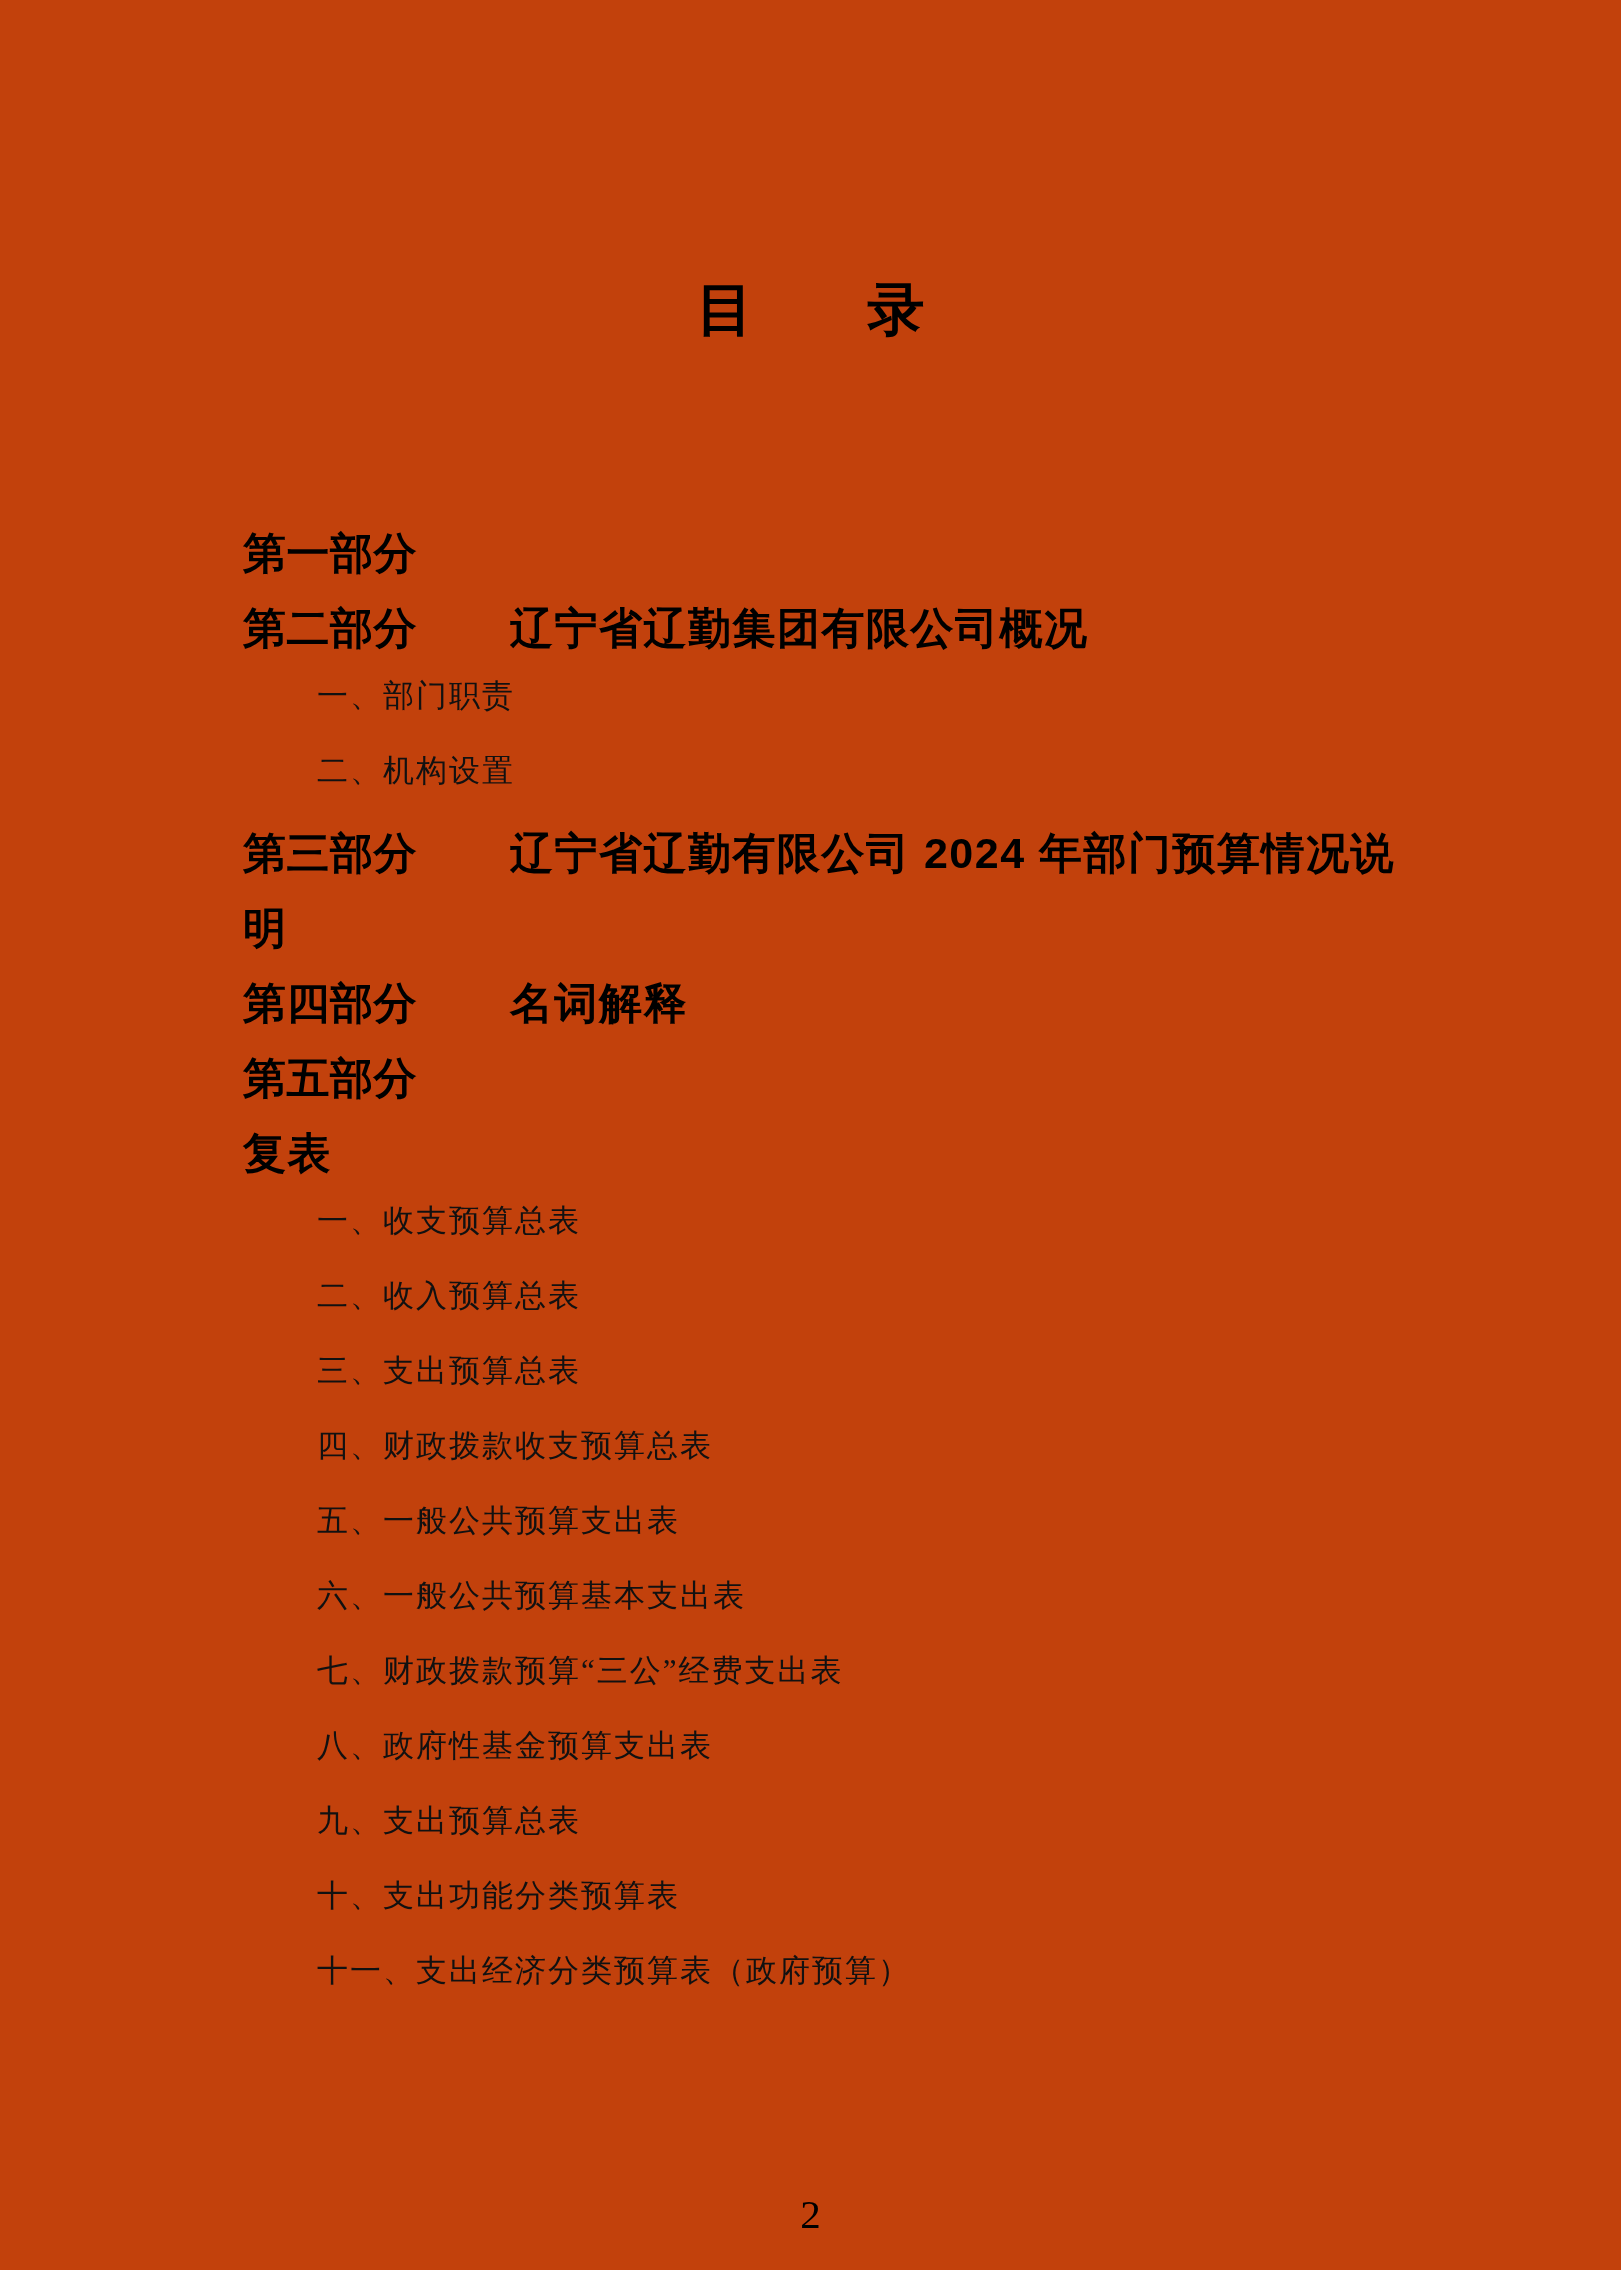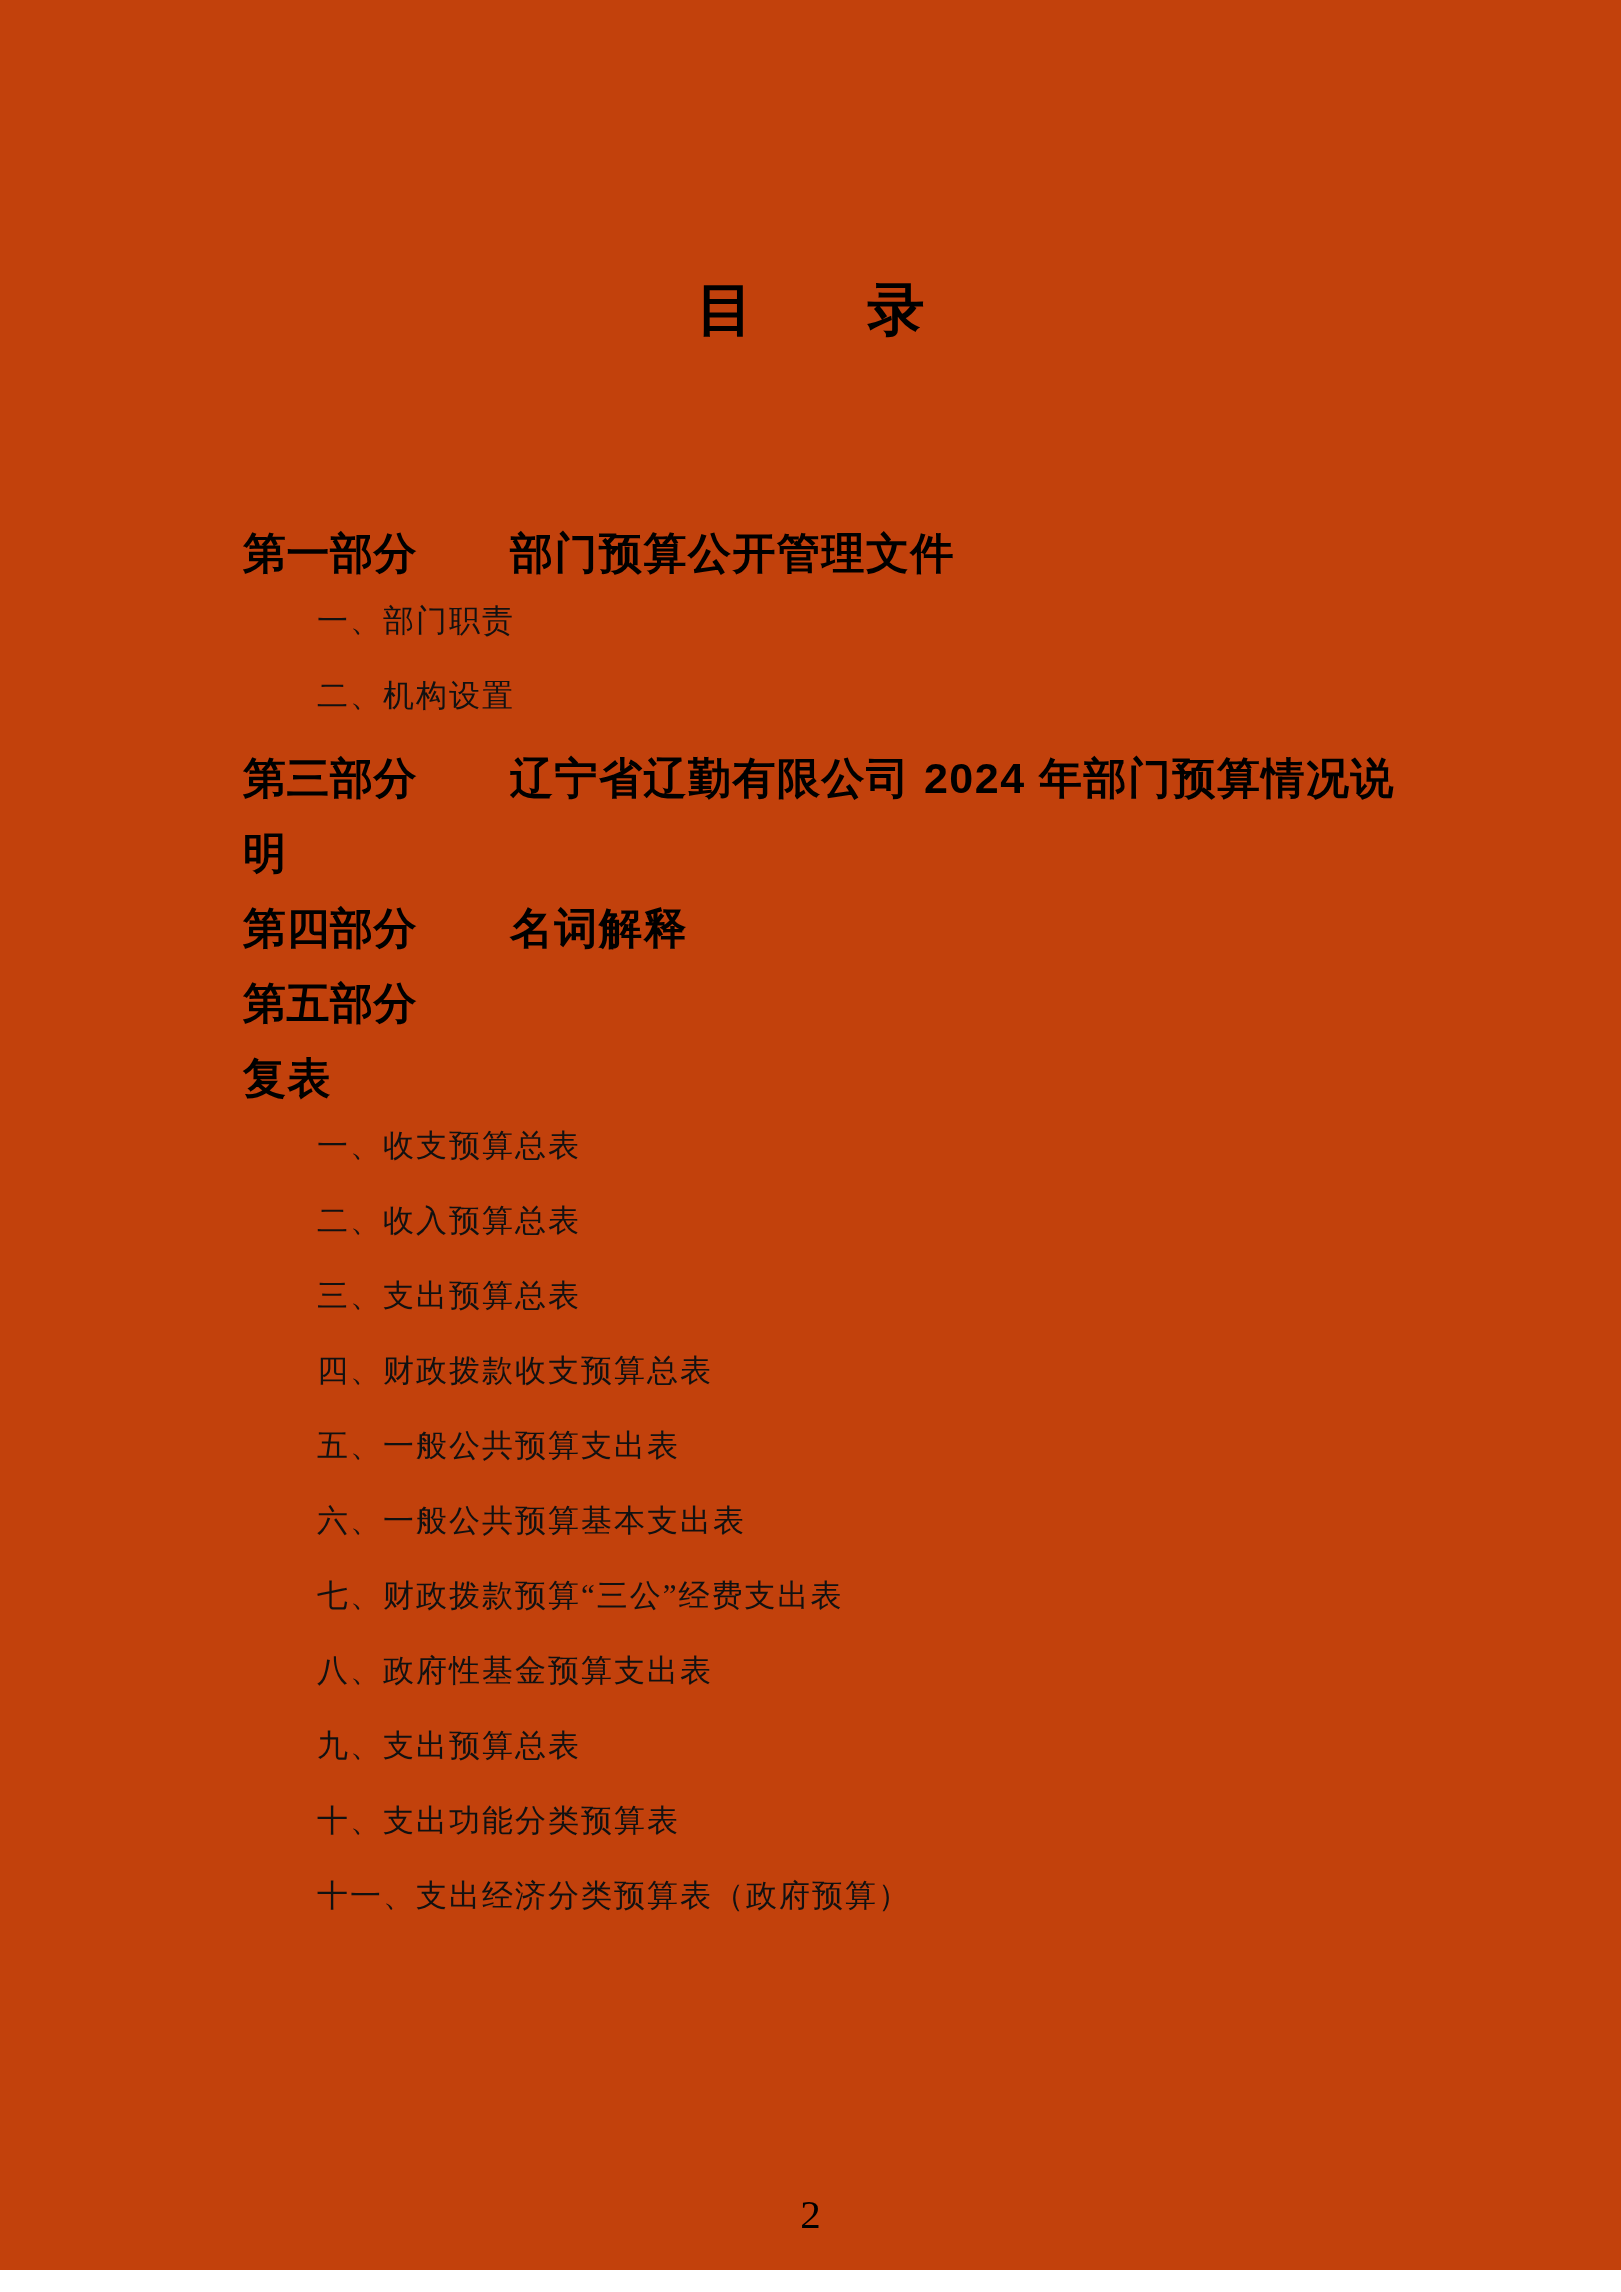--- a/index.html
+++ b/index.html
@@ -80,23 +80,26 @@
 <body>
 
 <div class="page">
 
   <div class="doc-title">目　　录</div>
 
   <div class="toc">
 
     <div class="line section">
       <span class="label">第一部分</span>
-      <span class="title">部门预算公开管理文件</span>
     </div>
 
+    <div class="line section">
+      <span class="label">第二部分</span>
+      <span class="title">辽宁省辽勤集团有限公司概况</span>
+    </div>
 
     <div class="line sub">
       <span>一、部门职责</span>
     </div>
 
     <div class="line sub">
       <span>二、机构设置</span>
     </div>
 
     <div class="line section">

